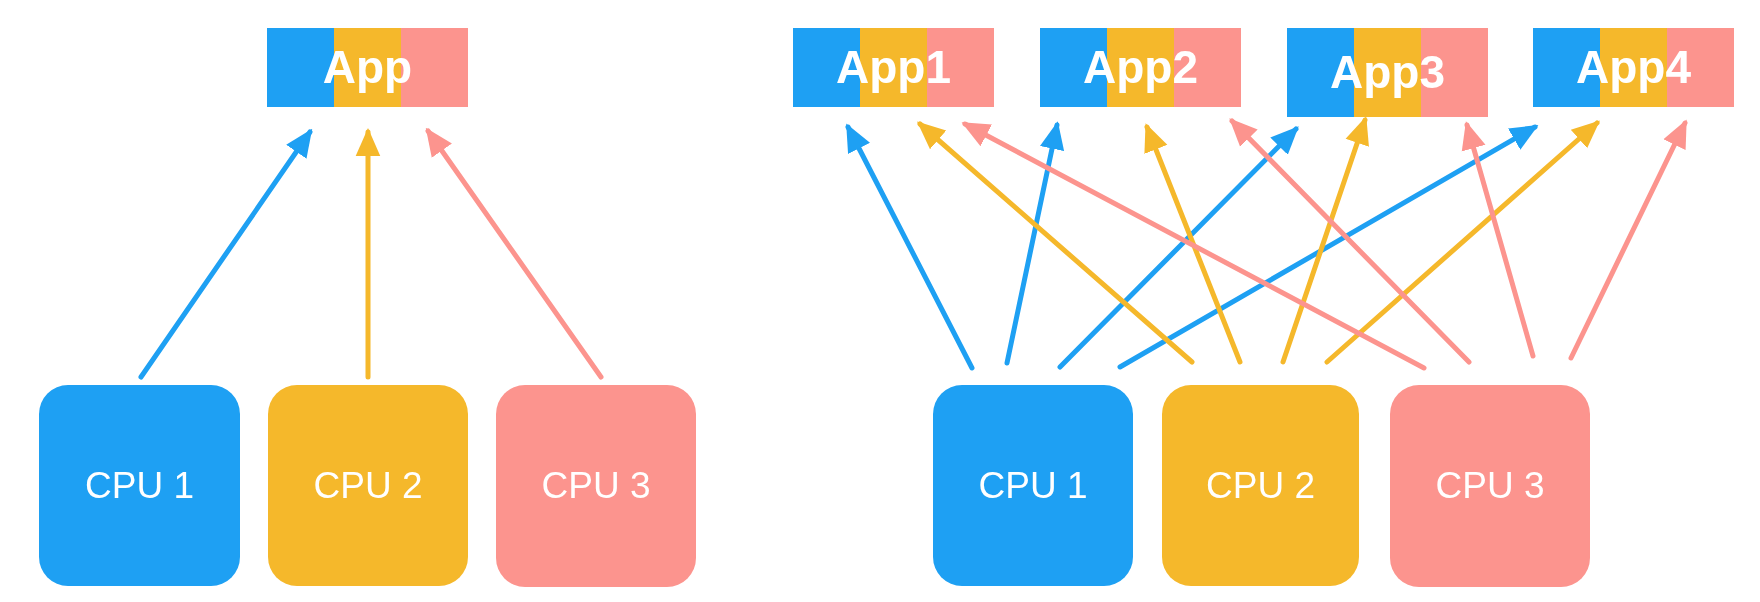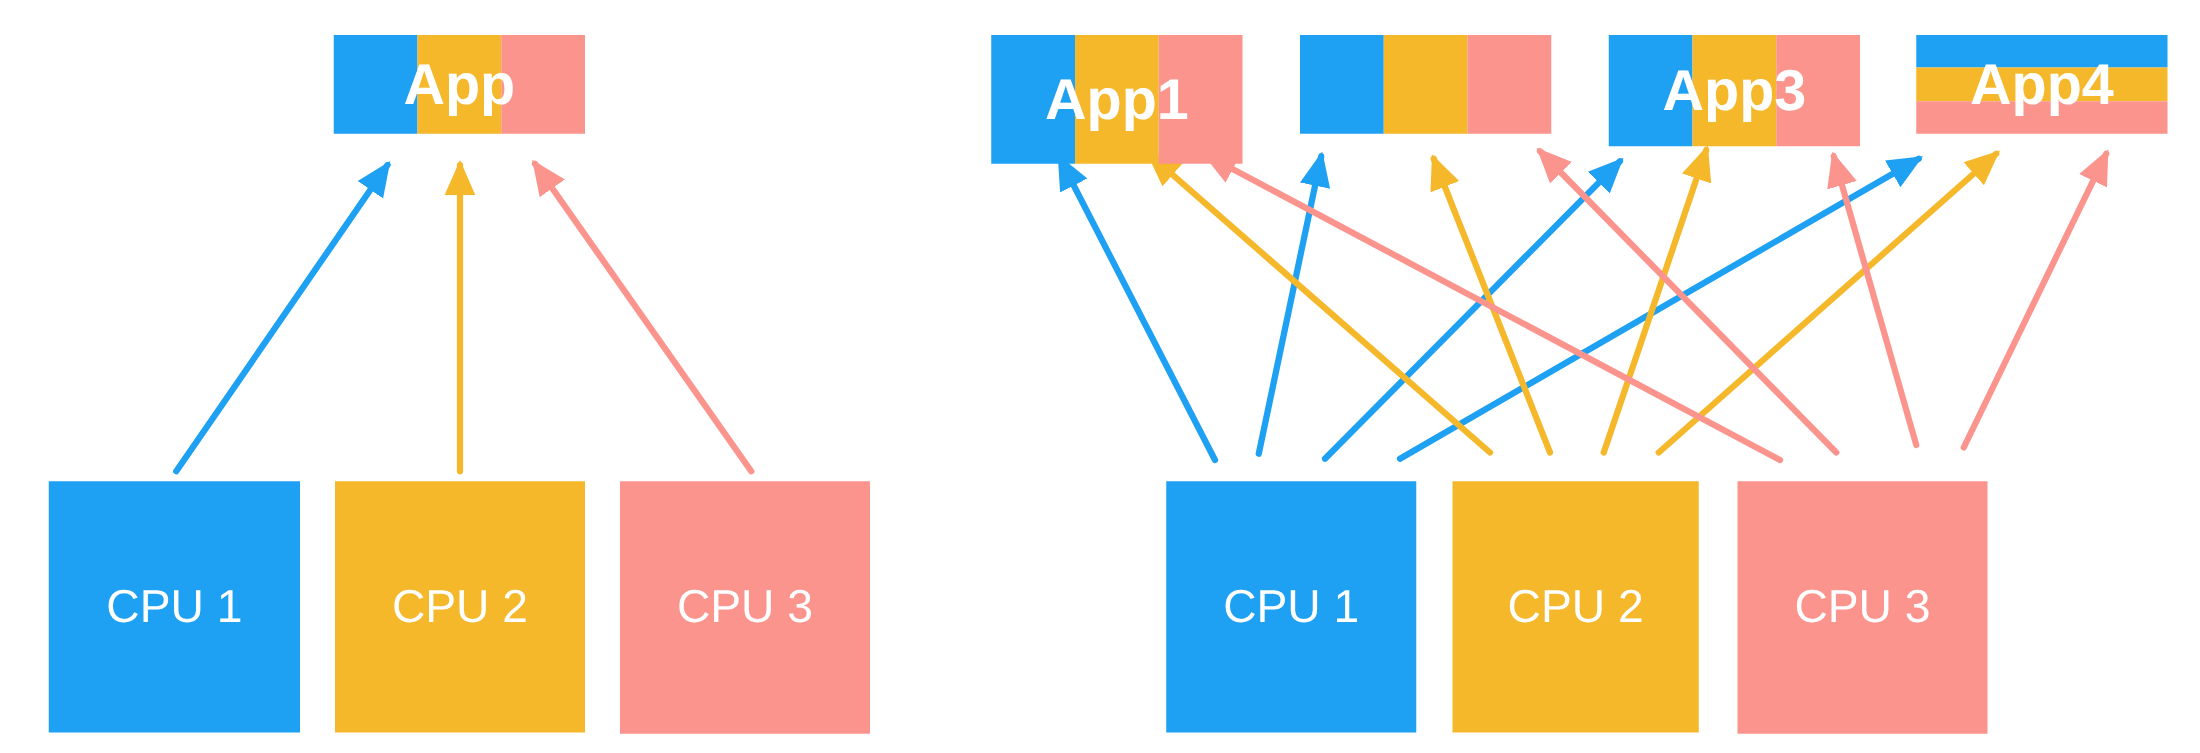--- a/index.html
+++ b/index.html
@@ -27,20 +27,21 @@
     position: absolute;
     left: 0;
     top: 0;
     width: 1760px;
     height: 602px;
   }
   .box {
     position: absolute;
     display: flex;
     align-items: stretch;
+    border-radius: 29px;
   }
   .box .seg {
     flex: 1 1 0;
     height: 100%;
   }
   .box-label {
     position: absolute;
     left: 0;
     right: 0;
     top: 50%;
@@ -102,38 +103,39 @@
       </div>
       <div class="box cpu" style="left: 39px; top: 385px; width: 201px; height: 201px; background: rgb(30, 160, 243);">
         <span class="box-label cpu-label">CPU 1</span>
       </div>
       <div class="box cpu" style="left: 268px; top: 385px; width: 200px; height: 201px; background: rgb(245, 184, 43);">
         <span class="box-label cpu-label">CPU 2</span>
       </div>
       <div class="box cpu" style="left: 496px; top: 385px; width: 200px; height: 202px; background: rgb(252, 148, 142);">
         <span class="box-label cpu-label">CPU 3</span>
       </div>
-      <div class="box app" style="left: 793px; top: 28px; width: 201px; height: 103px;">
+      <div class="box app" style="left: 793px; top: 28px; width: 201px; height: 79px;">
         <div class="seg" style="background: rgb(30, 160, 243);"></div>
         <div class="seg" style="background: rgb(245, 184, 43);"></div>
         <div class="seg" style="background: rgb(252, 148, 142);"></div>
         <span class="box-label app-label">App1</span>
       </div>
       <div class="box app" style="left: 1040px; top: 28px; width: 201px; height: 79px;">
         <div class="seg" style="background: rgb(30, 160, 243);"></div>
         <div class="seg" style="background: rgb(245, 184, 43);"></div>
         <div class="seg" style="background: rgb(252, 148, 142);"></div>
+        <span class="box-label app-label">App2</span>
       </div>
       <div class="box app" style="left: 1287px; top: 28px; width: 201px; height: 89px;">
         <div class="seg" style="background: rgb(30, 160, 243);"></div>
         <div class="seg" style="background: rgb(245, 184, 43);"></div>
         <div class="seg" style="background: rgb(252, 148, 142);"></div>
         <span class="box-label app-label">App3</span>
       </div>
-      <div class="box app" style="left: 1533px; top: 28px; width: 201px; height: 79px; flex-direction: column;">
+      <div class="box app" style="left: 1533px; top: 28px; width: 201px; height: 79px;">
         <div class="seg" style="background: rgb(30, 160, 243);"></div>
         <div class="seg" style="background: rgb(245, 184, 43);"></div>
         <div class="seg" style="background: rgb(252, 148, 142);"></div>
         <span class="box-label app-label">App4</span>
       </div>
       <div class="box cpu" style="left: 933px; top: 385px; width: 200px; height: 201px; background: rgb(30, 160, 243);">
         <span class="box-label cpu-label">CPU 1</span>
       </div>
       <div class="box cpu" style="left: 1162px; top: 385px; width: 197px; height: 201px; background: rgb(245, 184, 43);">
         <span class="box-label cpu-label">CPU 2</span>

